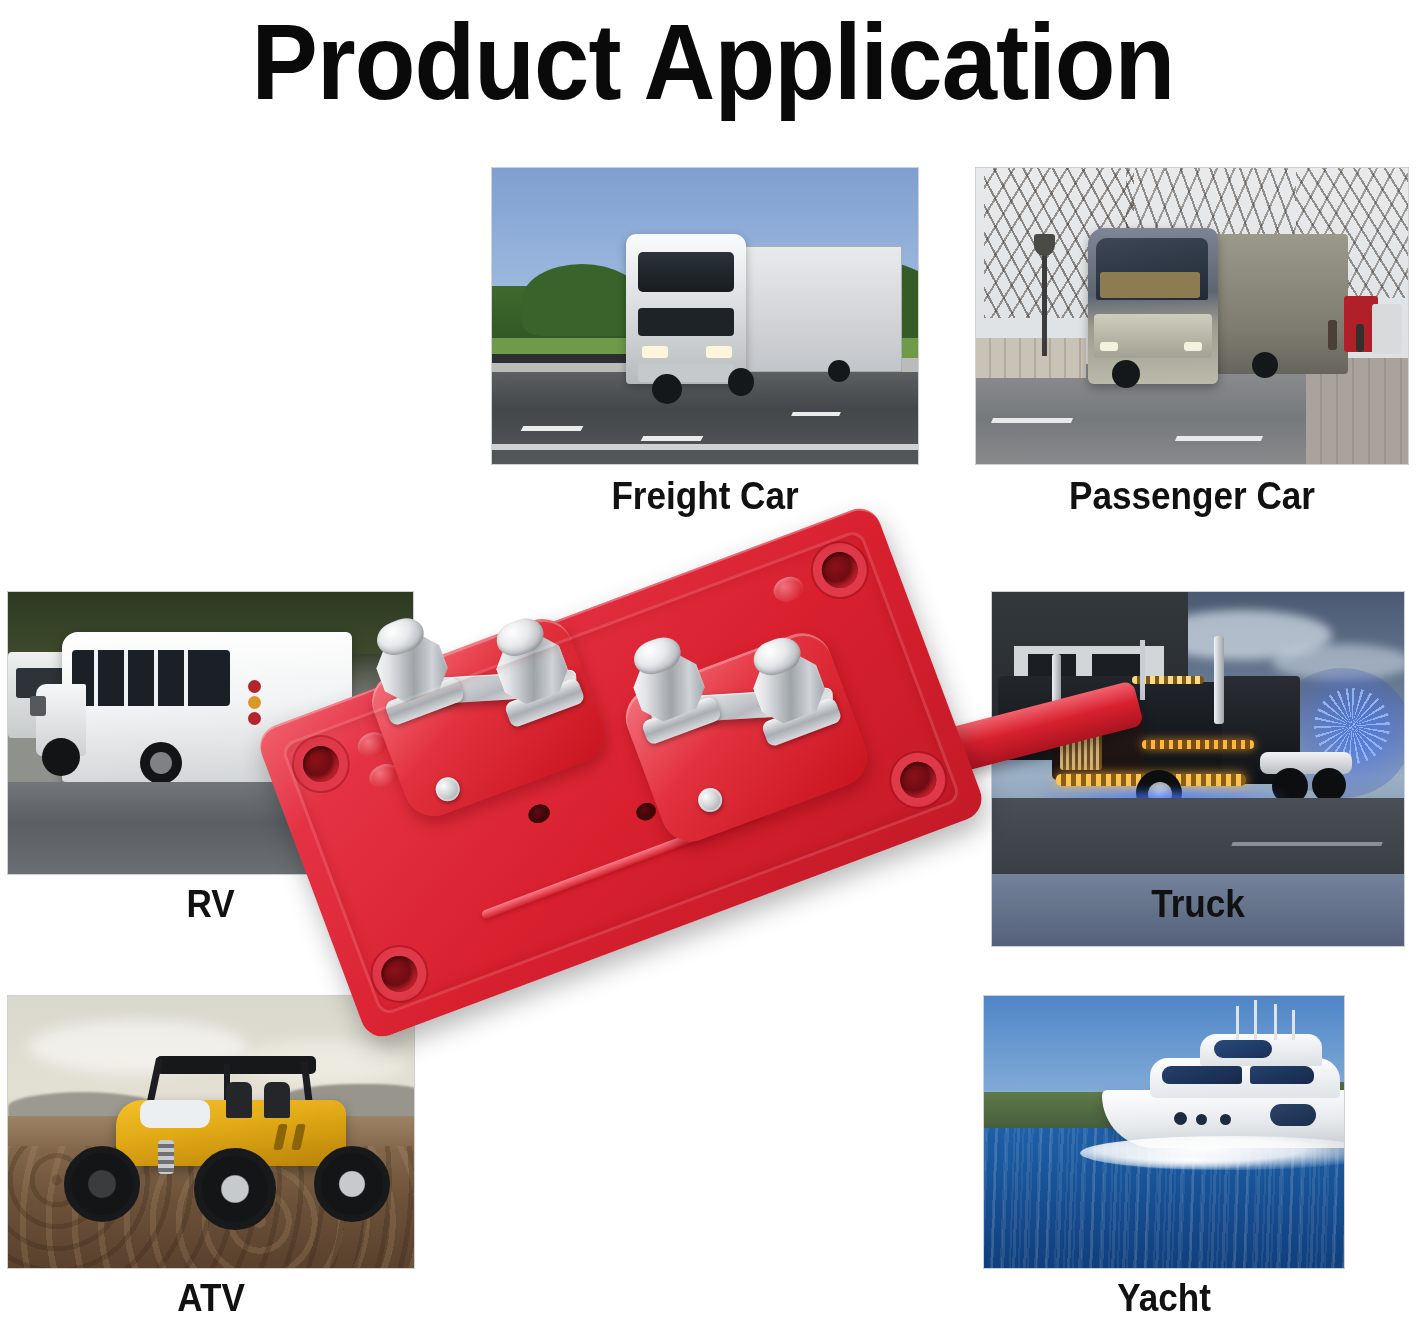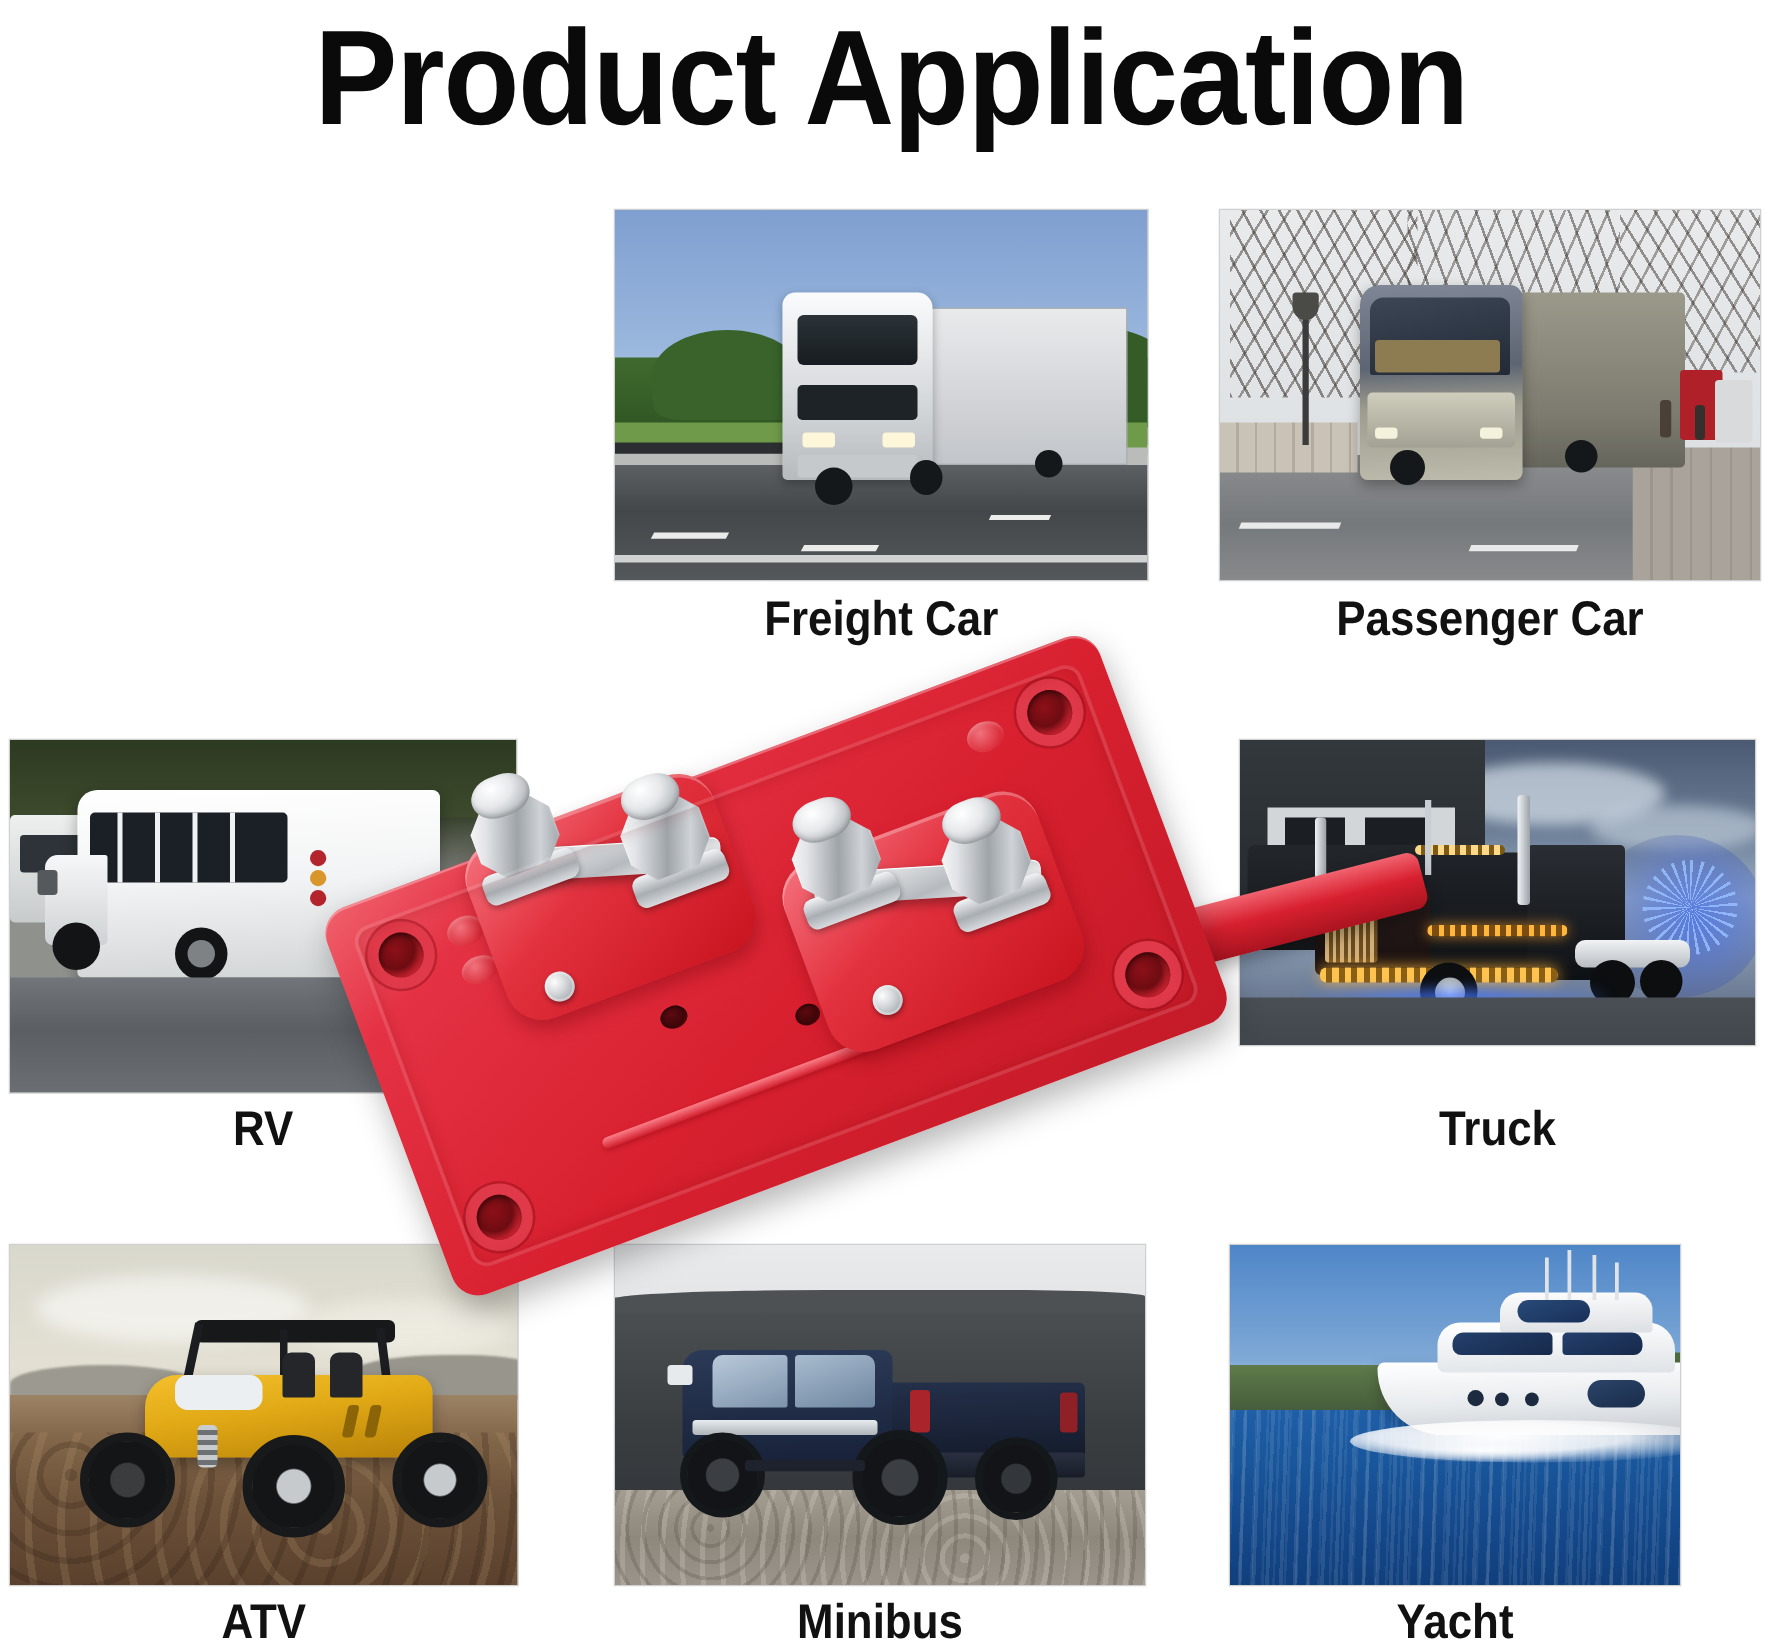--- a/index.html
+++ b/index.html
@@ -219,21 +219,21 @@
 
       <div class="shape" style="left:34px;top:146px;width:38px;height:38px;background:#121416;border-radius:50%;"></div>
       <div class="shape" style="left:132px;top:150px;width:42px;height:42px;background:#121416;border-radius:50%;"></div>
       <div class="shape" style="left:142px;top:160px;width:22px;height:22px;background:#7e8285;border-radius:50%;"></div>
 
       <div class="band" style="top:190px;height:92px;background:linear-gradient(180deg,#72767a,#5b5f63 45%,#6b6f73);"></div>
     </div>
     <div class="cap" style="top:290px;">RV</div>
   </div>
 
-  <div class="panel" style="left:992px;top:592px;width:412px;height:244px;">
+  <div class="panel" style="left:992px;top:592px;width:412px;height:354px;">
     <div class="photo">
       <div class="sky" style="background:linear-gradient(180deg,#4b5a72 0%,#6b7e96 30%,#9bb0c6 52%,#55617a 100%);"></div>
 
       <div class="shape" style="left:160px;top:18px;width:180px;height:50px;background:rgba(225,233,241,.65);border-radius:50%;filter:blur(5px);"></div>
       <div class="shape" style="left:280px;top:52px;width:140px;height:36px;background:rgba(210,221,232,.55);border-radius:50%;filter:blur(5px);"></div>
 
       <div class="shape" style="left:0;top:0;width:196px;height:130px;background:linear-gradient(180deg,#33383d,#272b30);"></div>
       <div class="shape" style="left:22px;top:54px;width:150px;height:42px;background:#d2d6d9;"></div>
       <div class="shape" style="left:36px;top:62px;width:48px;height:28px;background:#1b1f23;"></div>
       <div class="shape" style="left:100px;top:62px;width:48px;height:28px;background:#1b1f23;"></div>
@@ -305,59 +305,20 @@
 
       <div class="shape" style="left:56px;top:150px;width:62px;height:62px;background:radial-gradient(circle,#3a3c3e 30%,#141517 33%);border-radius:50%;border:7px solid #17191b;"></div>
       <div class="shape" style="left:186px;top:152px;width:66px;height:66px;background:radial-gradient(circle,#c6cacd 28%,#141517 31%);border-radius:50%;border:8px solid #17191b;"></div>
       <div class="shape" style="left:306px;top:150px;width:62px;height:62px;background:radial-gradient(circle,#c6cacd 28%,#141517 31%);border-radius:50%;border:7px solid #17191b;"></div>
 
       <div class="shape" style="left:150px;top:144px;width:16px;height:34px;background:repeating-linear-gradient(180deg,#c9ccce 0 4px,#6e7174 4px 8px);border-radius:4px;"></div>
     </div>
     <div class="cap" style="top:280px;">ATV</div>
   </div>
 
-  <div class="panel" style="left:492px;top:996px;width:424px;height:272px;">
-    <div class="photo">
-      <div class="sky" style="background:linear-gradient(180deg,#e9eaec 0%,#dcdee0 40%);"></div>
-
-      <div class="shape" style="left:0;top:42px;width:100%;height:168px;background:
-        linear-gradient(180deg,#4e5154,#3b3e41 60%,#33363a),
-        repeating-radial-gradient(circle at 20% 30%,rgba(0,0,0,.25) 0 6px,transparent 6px 20px);
-        border-radius:0 0 0 0;"></div>
-      <div class="shape" style="left:0;top:36px;width:100%;height:18px;background:#4e5154;border-radius:40% 28% 0 0;"></div>
-
-      <div class="band" style="top:196px;height:76px;background:linear-gradient(180deg,#a49d92,#8e877c 50%,#9b948a);"></div>
-      <div class="shape" style="left:0;top:196px;width:100%;height:76px;background:
-        repeating-radial-gradient(circle at 18% 40%,rgba(70,64,56,.22) 0 3px,transparent 3px 13px),
-        repeating-radial-gradient(circle at 66% 72%,rgba(220,214,204,.25) 0 4px,transparent 4px 16px);"></div>
-
-      <div class="shape" style="left:212px;top:110px;width:164px;height:60px;background:linear-gradient(178deg,#24304a,#141b2c);border-radius:3px 5px 4px 3px;"></div>
-
-      <div class="shape" style="left:54px;top:84px;width:168px;height:88px;background:linear-gradient(178deg,#2b3a57,#18223a);border-radius:16px 8px 4px 6px;"></div>
-
-      <div class="shape" style="left:78px;top:88px;width:60px;height:42px;background:linear-gradient(160deg,#b9c9da,#7d93ab);border-radius:8px 3px 2px 3px;"></div>
-      <div class="shape" style="left:144px;top:88px;width:64px;height:42px;background:linear-gradient(160deg,#a9bccf,#6e86a0);border-radius:3px 8px 3px 2px;"></div>
-
-      <div class="shape" style="left:62px;top:140px;width:148px;height:12px;background:linear-gradient(180deg,#e8ecef,#aeb4b9);border-radius:3px;"></div>
-
-      <div class="shape" style="left:236px;top:116px;width:16px;height:34px;background:#a9252b;border-radius:3px;"></div>
-      <div class="shape" style="left:356px;top:118px;width:14px;height:32px;background:#8e2026;border-radius:3px;"></div>
-
-      <div class="shape" style="left:218px;top:166px;width:158px;height:20px;background:linear-gradient(180deg,#2a3040,#181d28);border-radius:3px;"></div>
-
-      <div class="shape" style="left:42px;top:96px;width:20px;height:16px;background:#e6eaed;border-radius:3px;"></div>
-
-      <div class="shape" style="left:52px;top:150px;width:56px;height:56px;background:radial-gradient(circle,#3b3f44 32%,#121417 35%);border-radius:50%;border:6px solid #15181b;"></div>
-      <div class="shape" style="left:190px;top:148px;width:62px;height:62px;background:radial-gradient(circle,#3b3f44 32%,#121417 35%);border-radius:50%;border:7px solid #15181b;"></div>
-      <div class="shape" style="left:288px;top:154px;width:54px;height:54px;background:radial-gradient(circle,#33373c 30%,#121417 33%);border-radius:50%;border:6px solid #15181b;"></div>
-
-      <div class="shape" style="left:104px;top:172px;width:96px;height:9px;background:#1d222c;border-radius:3px;"></div>
-    </div>
-    <div class="cap" style="top:280px;">Minibus</div>
-  </div>
 
   <div class="panel" style="left:984px;top:996px;width:360px;height:272px;">
     <div class="photo">
       <div class="sky" style="background:linear-gradient(180deg,#4f86c8 0%,#7fa9d6 34%,#bcd3e6 44%);"></div>
 
       <div class="shape" style="left:0;top:96px;width:100%;height:42px;background:linear-gradient(180deg,#5f7a4a,#42593a);"></div>
       <div class="shape" style="left:300px;top:86px;width:120px;height:40px;background:#4e6b3f;border-radius:40% 40% 0 0;"></div>
 
       <div class="band" style="top:132px;height:140px;background:linear-gradient(180deg,#1f5fa8 0%,#19569b 30%,#14488a 70%,#103f7c 100%);"></div>
       <div class="shape" style="left:0;top:132px;width:100%;height:140px;background:

